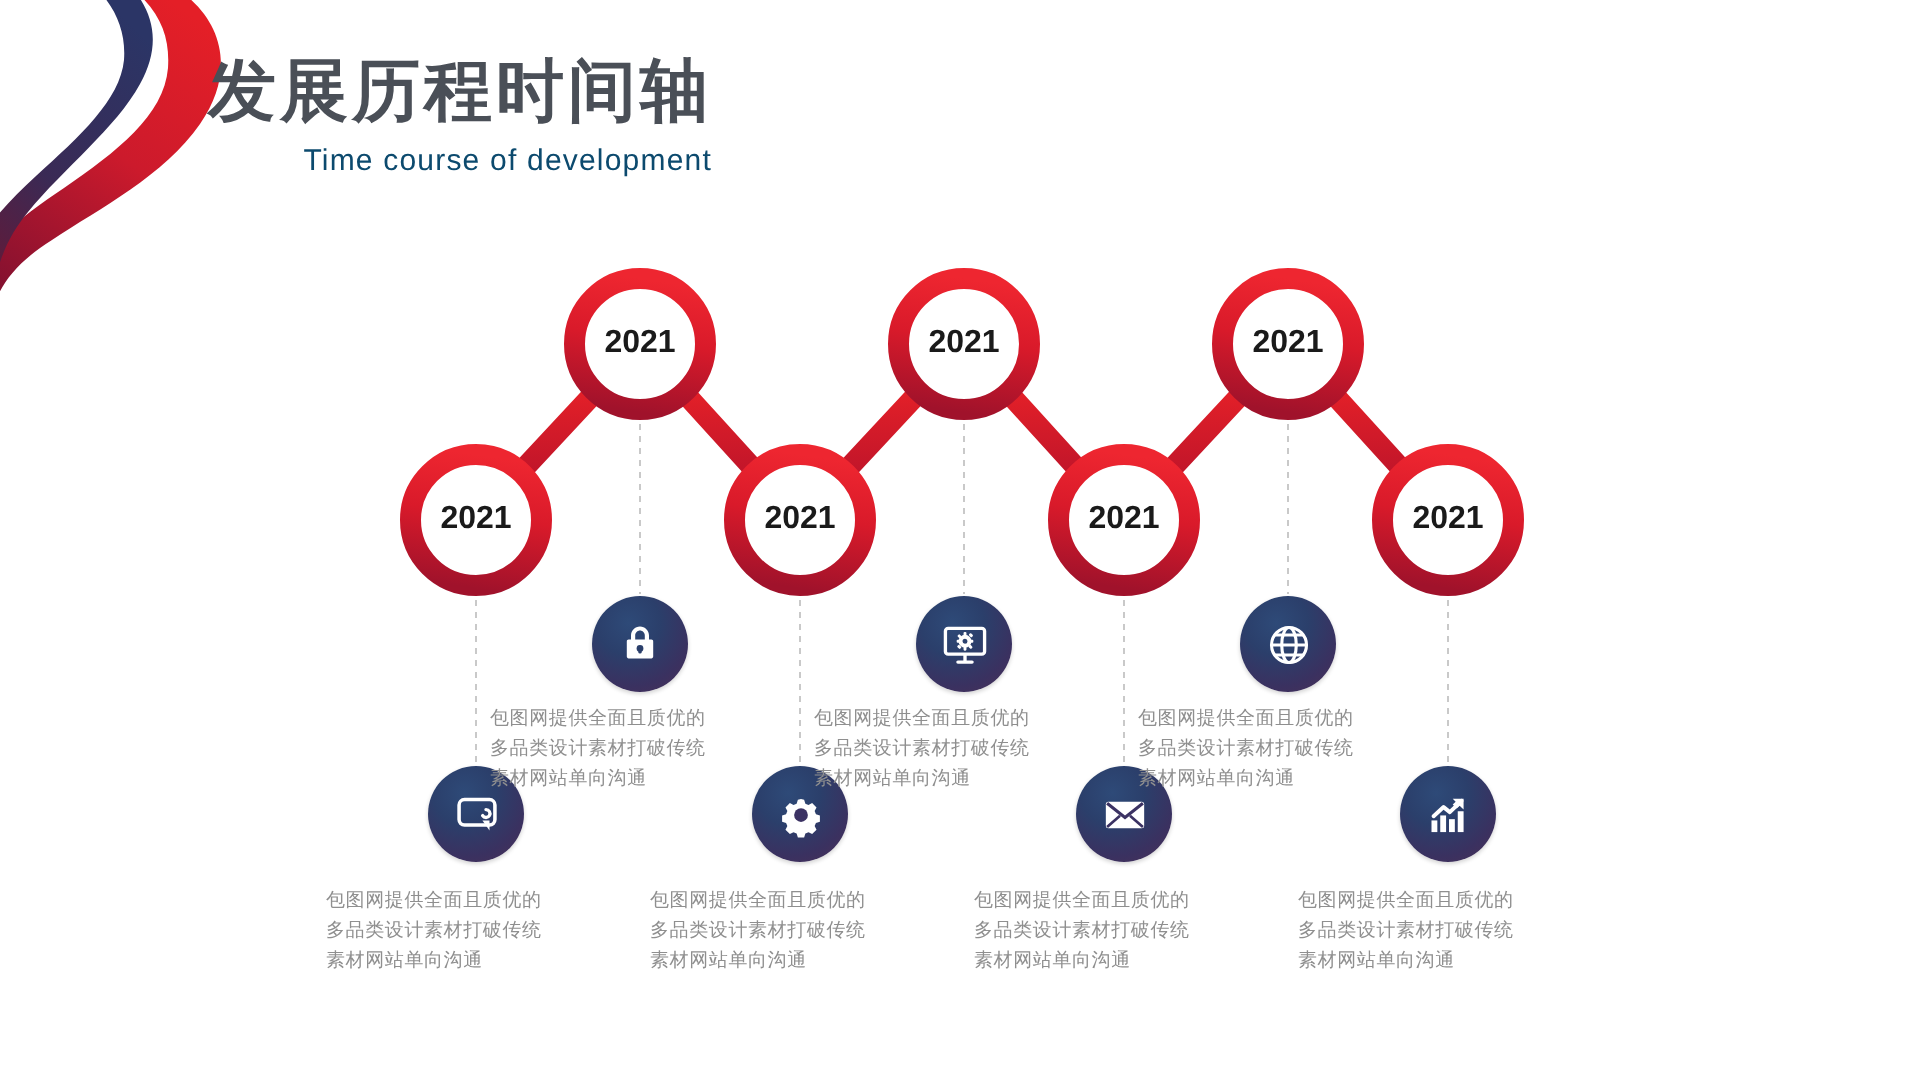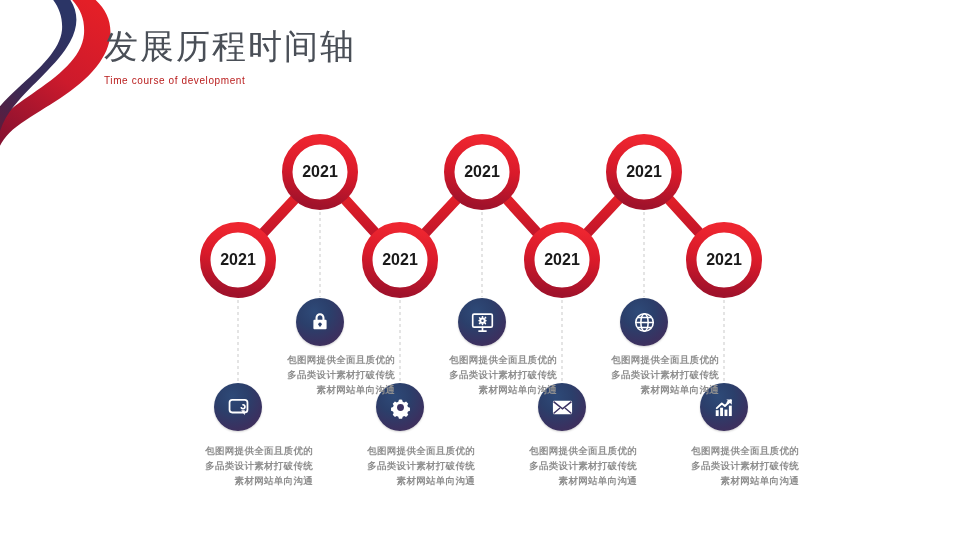--- a/index.html
+++ b/index.html
@@ -10,25 +10,25 @@
   }
   #slide{position:absolute;left:0;top:0;width:960px;height:540px;overflow:hidden;background:#fff;}
 
   
   #corner-deco{position:absolute;left:0;top:0;width:170px;height:150px;pointer-events:none;}
 
   
   #header{position:absolute;left:104px;top:24px;}
   #page-title{
     font-size:34px;line-height:44px;color:#4a4f57;letter-spacing:2px;
-    font-weight:400;white-space:nowrap;
+    font-weight:700;white-space:nowrap;
   }
   #page-subtitle{
-    font-size:10px;line-height:18px;color:#b91c1c;letter-spacing:.6px;
-    margin-top:4px;white-space:nowrap;
+    font-size:15px;line-height:18px;color:#0c4a6e;letter-spacing:.6px;
+    margin-top:4px;white-space:nowrap;text-align:right;
   }
 
   
   #timeline-svg{position:absolute;left:0;top:0;width:960px;height:540px;}
 
   
   .year-label{
     position:absolute;width:76px;text-align:center;
     font-size:16px;color:#1a1a1a;font-weight:700;
     transform:translate(-50%,-50%);white-space:nowrap;
@@ -39,25 +39,24 @@
     position:absolute;width:48px;height:48px;border-radius:50%;
     transform:translate(-50%,-50%);
     background:radial-gradient(circle at 38% 28%, #2e4a78 0%, #2b3f6b 35%, #3a3160 70%, #4b2f55 100%);
     display:flex;align-items:center;justify-content:center;
     box-shadow:0 1px 2px rgba(0,0,0,.18);
   }
   .icon-badge svg{display:block;}
 
   
   .desc-block{
-    position:absolute;width:150px;text-align:right;
+    position:absolute;width:150px;text-align:left;
     transform:translateX(-50%);
     font-size:9.5px;line-height:15px;color:#8f8f8f;
     letter-spacing:.3px;
-    font-weight:bold;
   }
   .desc-block div{white-space:nowrap;}
 </style>
 </head>
 <body>
 
 <div id="slide">
 
   <svg id="corner-deco" viewBox="0 0 170 150" xmlns="http://www.w3.org/2000/svg">
     <defs>

